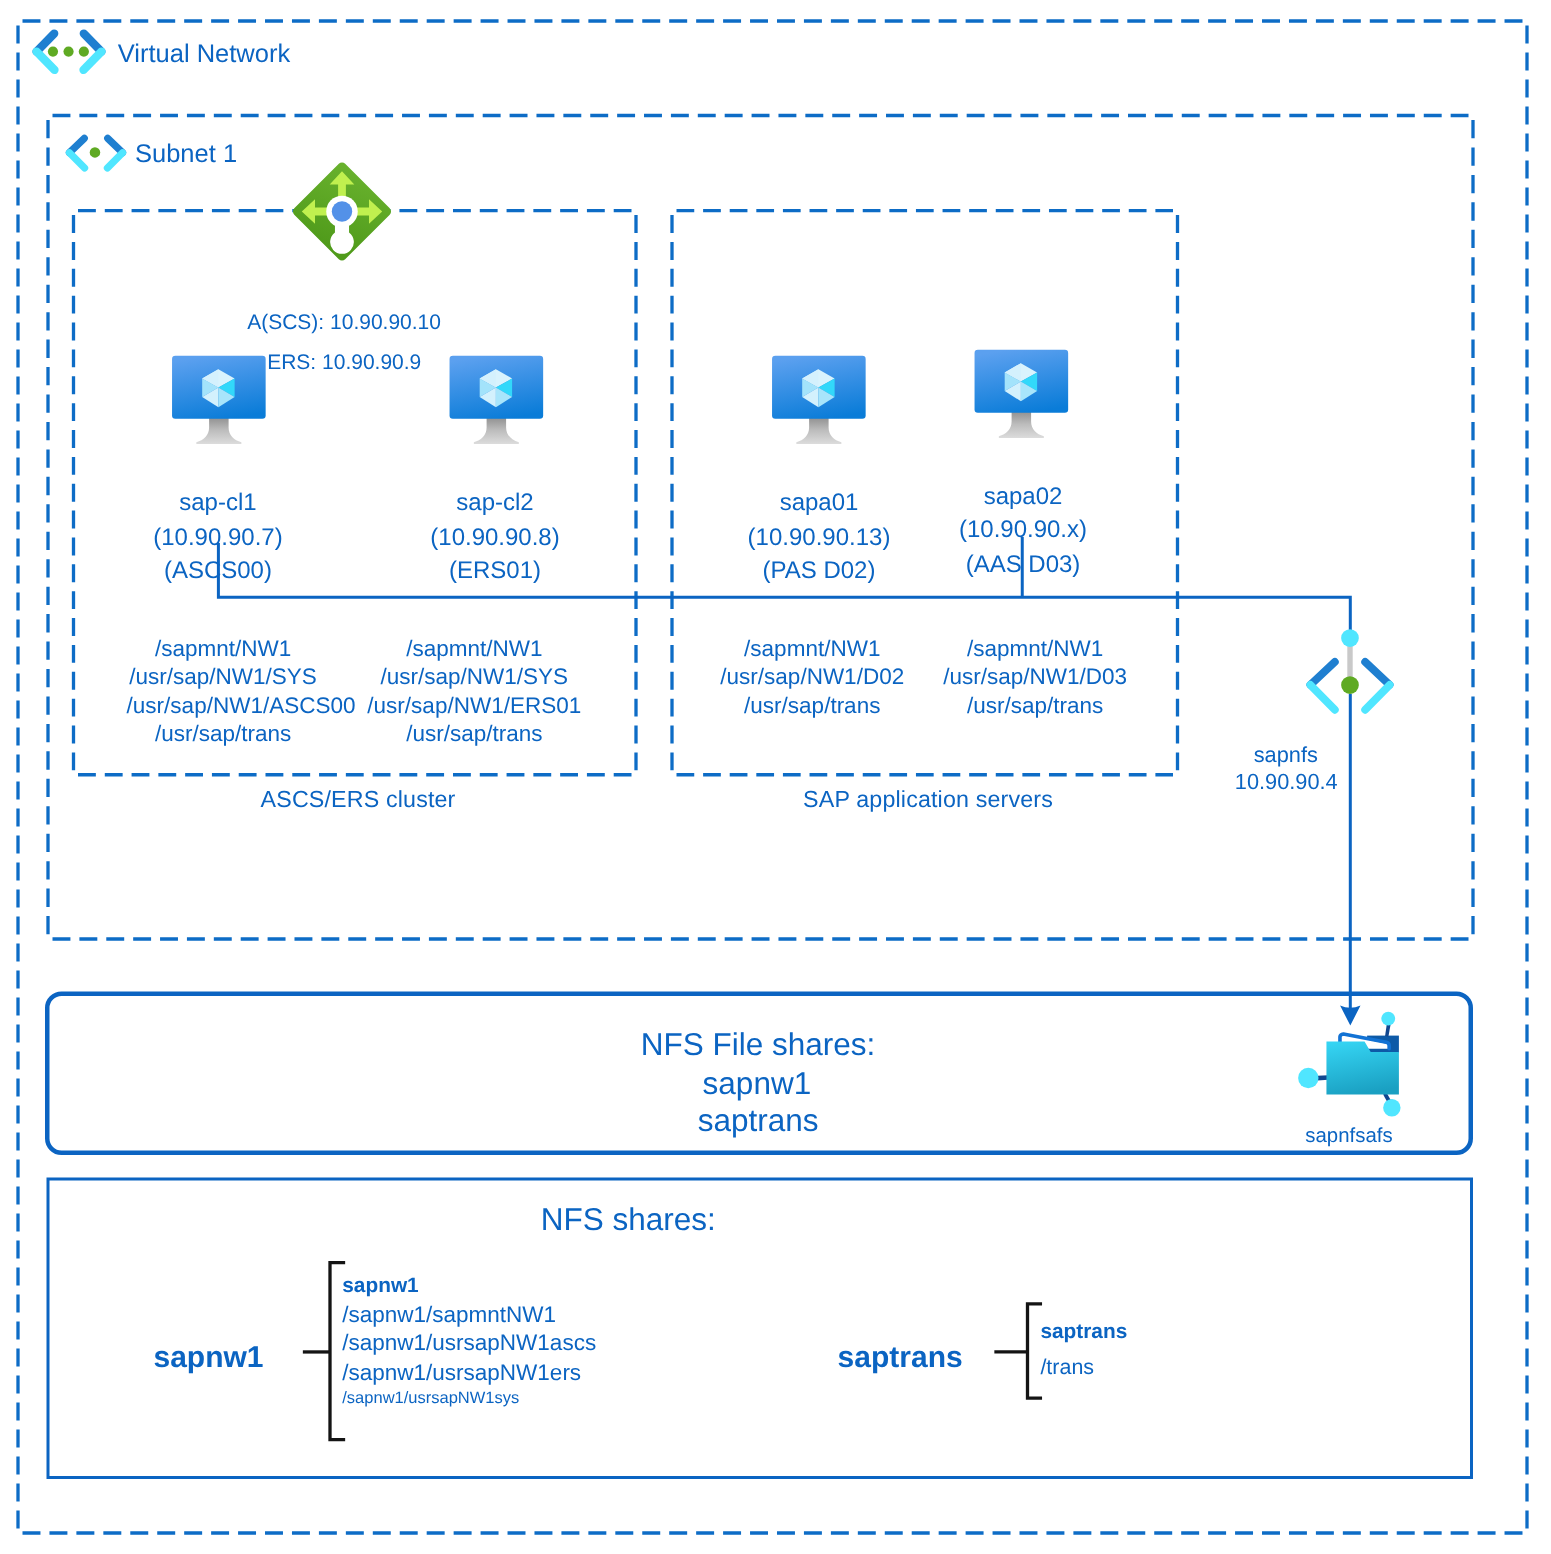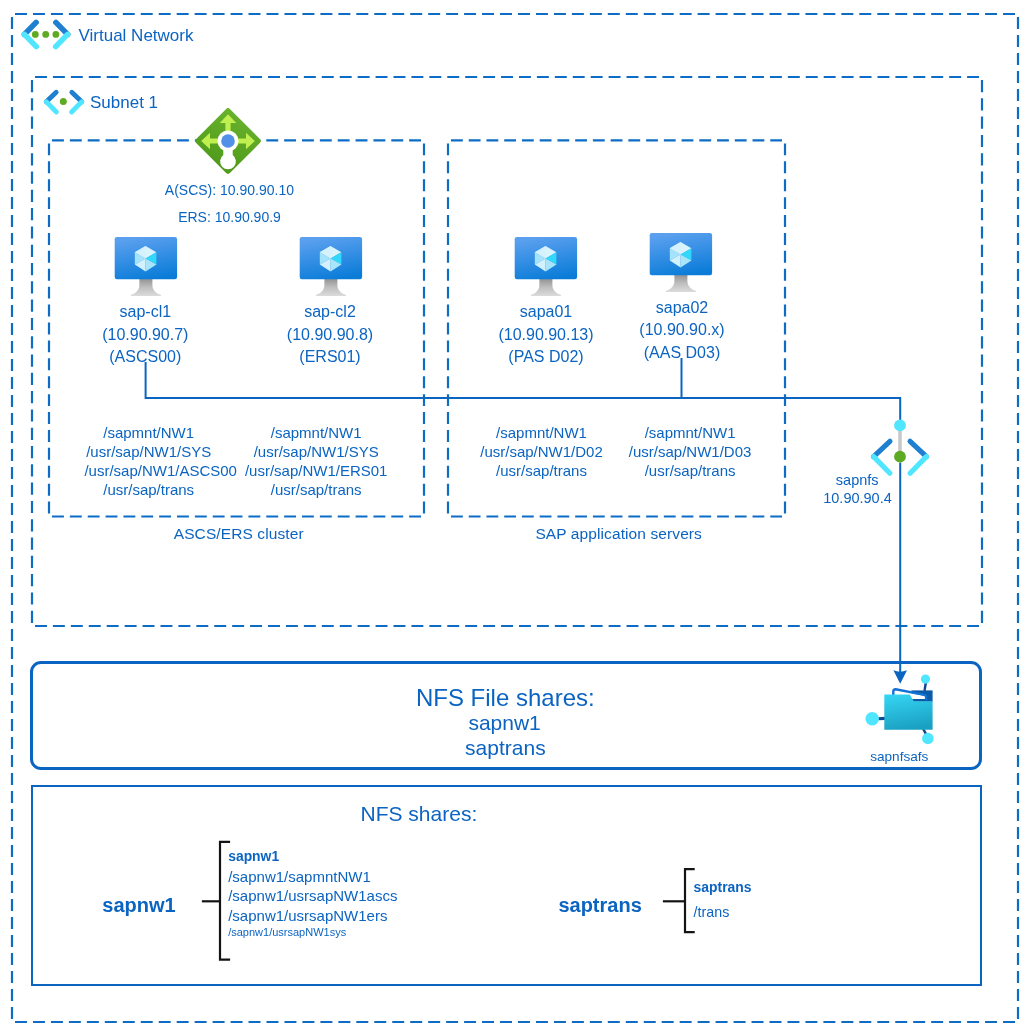--- a/index.html
+++ b/index.html
@@ -5,21 +5,21 @@
 <style>
   html,body{margin:0;padding:0;background:#fff;}
   body{width:1034px;height:1036px;font-family:"Liberation Sans",sans-serif;position:relative;overflow:hidden;
        -webkit-font-smoothing:antialiased;}
   #stage{position:absolute;left:0;top:0;width:1034px;height:761px;}
   .solidbox{position:absolute;border:3px solid #0b64c2;box-sizing:border-box;}
   .txt{position:absolute;color:#0b64c2;white-space:nowrap;line-height:1.0;}
   .ctr{text-align:center;transform:translateX(-50%);}
   .boxlabel{font-size:15.5px;letter-spacing:.1px;}
   .netlabel{font-size:17px;letter-spacing:0px;}
-  .vmtxt{font-size:16px;}
+  .vmtxt{font-size:16px;margin-top:24px;}
   .mnttxt{font-size:15px;}
   .arial{font-family:"Liberation Sans",sans-serif;}
 </style>
 </head>
 <body>
 
 <div id="stage">
 
 <svg width="0" height="0" style="position:absolute" aria-hidden="true">
   <defs>
@@ -199,21 +199,21 @@
       <path d="M42.1 23.3 L58.4 38.6" stroke="#1f7fd0"></path>
       <path d="M58.4 38.6 L42.1 55.2" stroke="#50e6ff"></path>
     </g>
     <circle cx="32" cy="7.4" r="5.9" fill="#50e6ff"></circle>
     <circle cx="32" cy="38.7" r="5.9" fill="#5faa23"></circle>
   </svg>
   <div class="txt vmtxt ctr" style="left:857.2px;top:472.5px;font-size:14.5px;">sapnfs</div>
   <div class="txt vmtxt ctr" style="left:857.5px;top:491px;font-size:14.5px;">10.90.90.4</div>
 
   <div class="solidbox" style="left:30.4px;top:661.2px;width:951.4px;height:109.2px;border-radius:11px;border-width:3.2px;"></div>
-  <div class="txt ctr arial" style="left:505.3px;top:685.5px;font-size:24px;">NFS File shares:</div>
+  <div class="txt ctr arial" style="left:505.3px;top:685.5px;font-size:21px;">NFS File shares:</div>
   <div class="txt ctr arial" style="left:504.6px;top:711.6px;font-size:21px;">sapnw1</div>
   <div class="txt ctr arial" style="left:505.4px;top:736.9px;font-size:21px;">saptrans</div>
 
   <svg style="position:absolute;left:864px;top:672px;" width="80" height="76" viewBox="0 0 80 76">
     <defs>
       <linearGradient id="folgrad" x1="0.2" y1="0" x2="0.45" y2="1">
         <stop offset="0" stop-color="#35d4f3"></stop>
           <stop offset="1" stop-color="#1aa0c2"></stop>
       </linearGradient>
     </defs>

